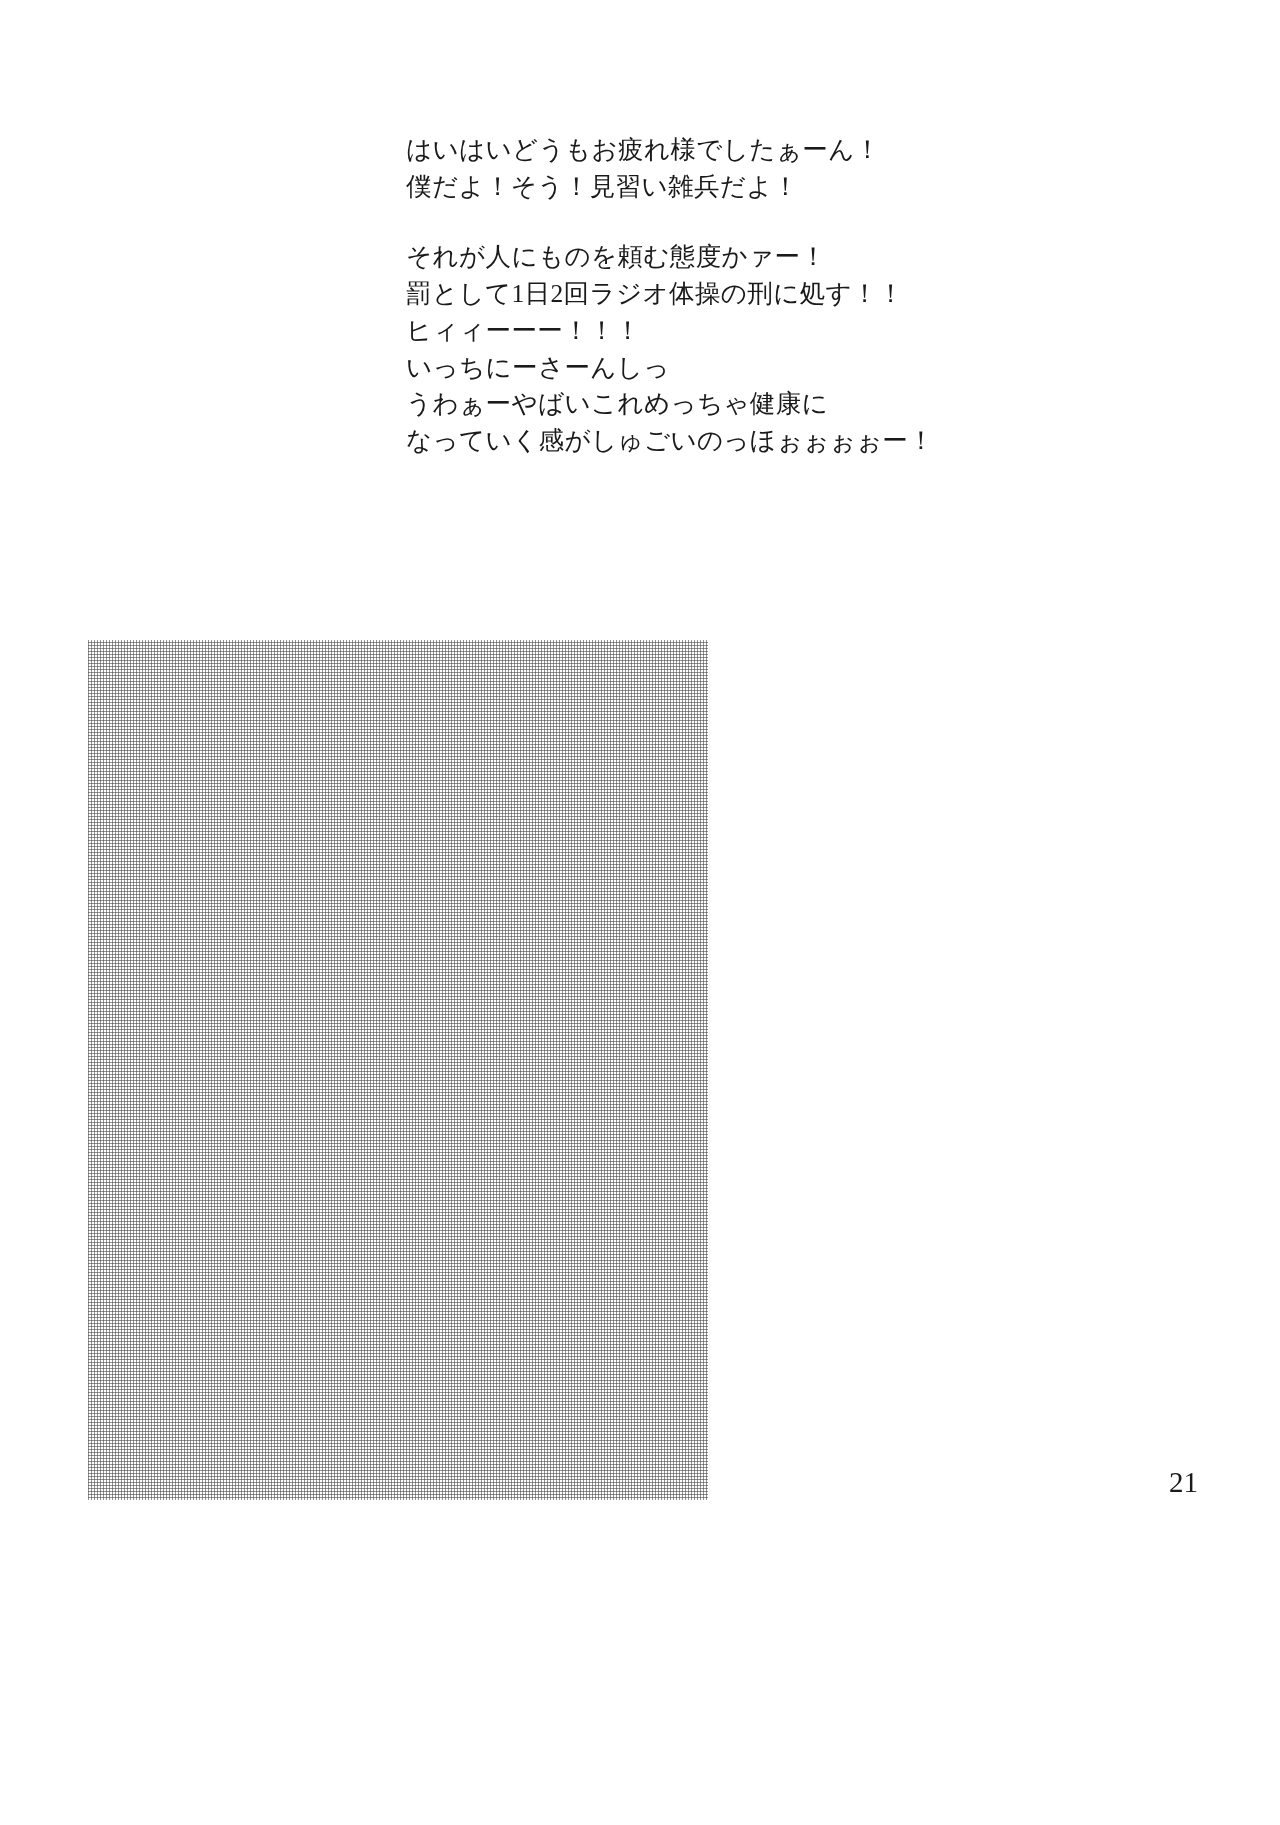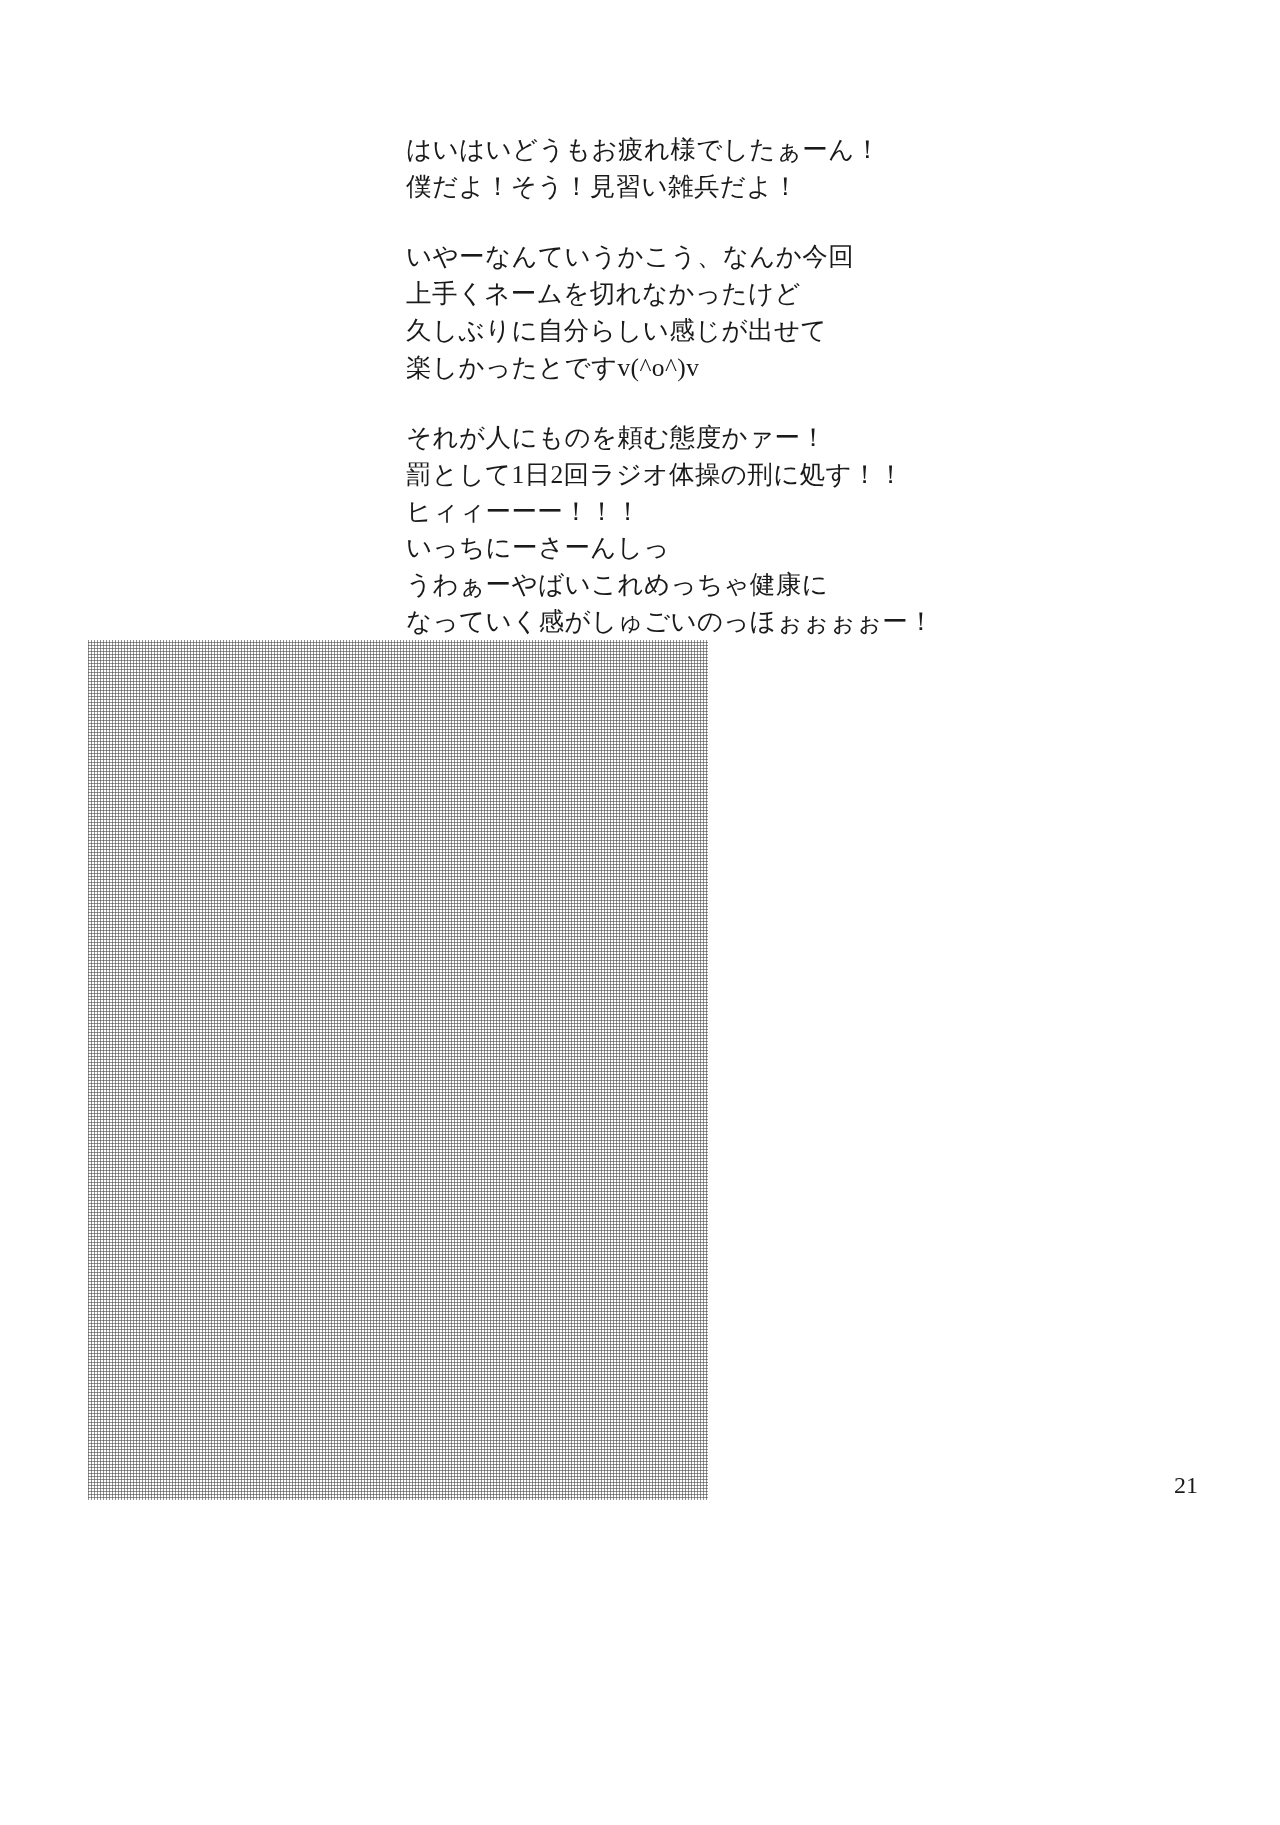--- a/index.html
+++ b/index.html
@@ -51,37 +51,33 @@
   .para.signature {
     font-size: 24px;
     letter-spacing: 1px;
   }
 
   
   #page-number {
     position: absolute;
     right: 82px;
     bottom: 326px;
-    font-size: 24px;
+    font-size: 29px;
     font-family: "Liberation Serif", serif;
     color: #1a1a1a;
   }
 </style>
 </head>
 <body>
 
 <div id="screentone-panel"></div>
 
 <div id="afterword">
   <p class="para">はいはいどうもお疲れ様でしたぁーん！
 僕だよ！そう！見習い雑兵だよ！</p>
-  <p class="para">いやーなんていうかこう、なんか今回
-上手くネームを切れなかったけど
-久しぶりに自分らしい感じが出せて
-楽しかったとですv(^o^)v</p>
   <p class="para">それが人にものを頼む態度かァー！
 罰として1日2回ラジオ体操の刑に処す！！
 ヒィィーーー！！！
 いっちにーさーんしっ
 うわぁーやばいこれめっちゃ健康に
 なっていく感がしゅごいのっほぉぉぉぉー！</p>
 </div>
 
 <div id="page-number">21</div>
 

